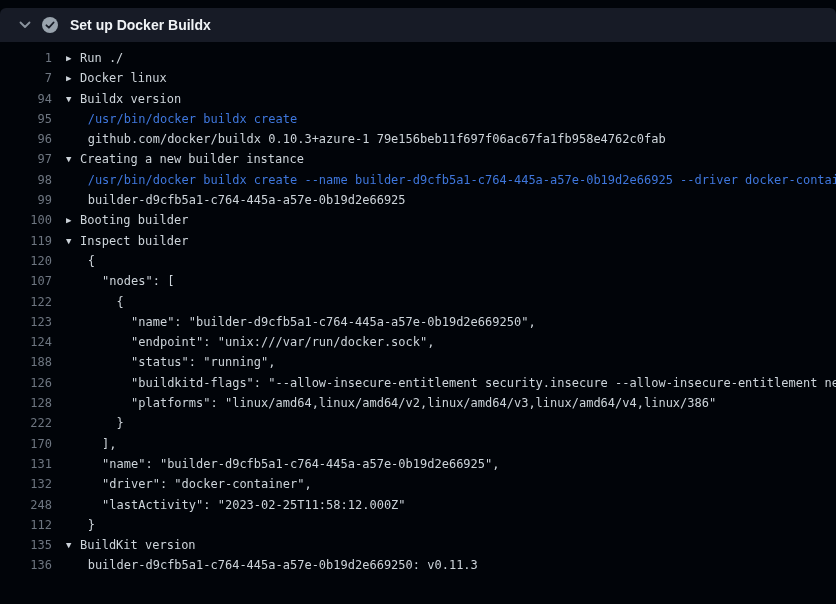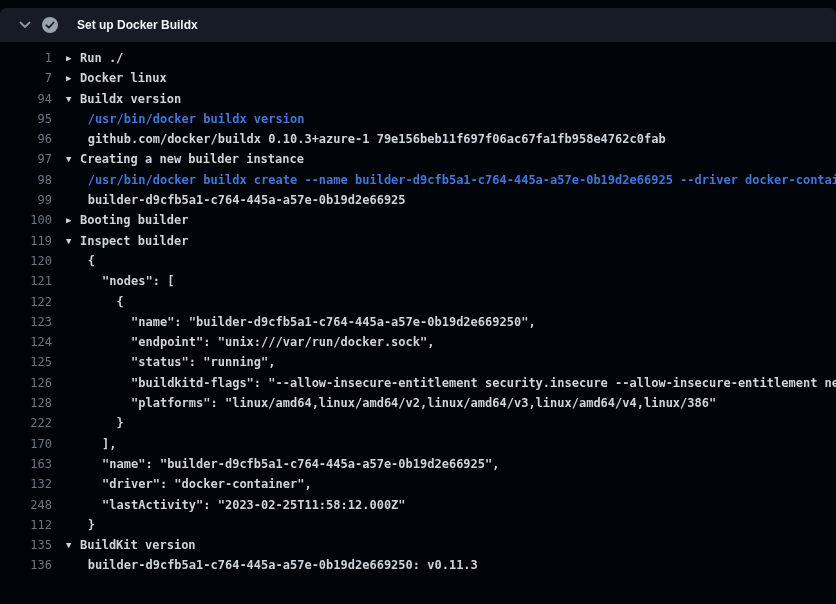--- a/index.html
+++ b/index.html
@@ -35,24 +35,24 @@
     color:var(--chevron);
     flex:none;
   }
   .check{
     width:16px;height:16px;
     margin-left:10px;
     display:flex;align-items:center;justify-content:center;
     flex:none;
   }
   .title{
-    margin-left:19px;
+    margin-left:12px;
     color:var(--title);
     font-family:"Liberation Sans","DejaVu Sans",sans-serif;
-    font-size:12px;
+    font-size:14px;
     font-weight:600;
     white-space:nowrap;
   }
   .log{
     padding-top:6px;
     width:836px;
   }
   .row{
     display:flex;
     height:20.3px;
@@ -64,21 +64,20 @@
     flex:none;
     width:52px;
     text-align:right;
     color:var(--line-number);
     cursor:pointer;
   }
   .content{
     flex:none;
     padding-left:14px;
     color:var(--log-text);
-    font-weight:bold;
   }
   .content.command{color:var(--command-blue);}
   .content.group{cursor:pointer;}
   .caret{
     display:inline-block;
     width:14px;
     font-size:9px;
     vertical-align:1px;
     color:var(--log-text);
   }
@@ -98,36 +97,36 @@
       <path d="M4.4 8.3 L6.9 10.7 L11.6 5.5" fill="none" stroke="#171b26" stroke-width="1.8" stroke-linecap="round" stroke-linejoin="round"></path>
     </svg>
   </span>
   <span class="title">Set up Docker Buildx</span>
 </div>
 
 <div class="log" id="log">
     <div class="row"><span class="num">1</span><span class="content group"><span class="caret">▶</span><span>Run ./</span></span></div>
     <div class="row"><span class="num">7</span><span class="content group"><span class="caret">▶</span><span>Docker linux</span></span></div>
     <div class="row"><span class="num">94</span><span class="content group"><span class="caret">▼</span><span>Buildx version</span></span></div>
-    <div class="row"><span class="num">95</span><span class="content command">   /usr/bin/docker buildx version</span></div>
+    <div class="row"><span class="num">95</span><span class="content command">   /usr/bin/docker buildx create</span></div>
     <div class="row"><span class="num">96</span><span class="content output">   github.com/docker/buildx 0.10.3+azure-1 79e156beb11f697f06ac67fa1fb958e4762c0fab</span></div>
     <div class="row"><span class="num">97</span><span class="content group"><span class="caret">▼</span><span>Creating a new builder instance</span></span></div>
     <div class="row"><span class="num">98</span><span class="content command">   /usr/bin/docker buildx create --name builder-d9cfb5a1-c764-445a-a57e-0b19d2e66925 --driver docker-container</span></div>
     <div class="row"><span class="num">99</span><span class="content output">   builder-d9cfb5a1-c764-445a-a57e-0b19d2e66925</span></div>
     <div class="row"><span class="num">100</span><span class="content group"><span class="caret">▶</span><span>Booting builder</span></span></div>
     <div class="row"><span class="num">119</span><span class="content group"><span class="caret">▼</span><span>Inspect builder</span></span></div>
     <div class="row"><span class="num">120</span><span class="content output">   {</span></div>
-    <div class="row"><span class="num">121</span><span class="content output">     "nodes": [</span></div>
+    <div class="row"><span class="num">107</span><span class="content output">     "nodes": [</span></div>
     <div class="row"><span class="num">122</span><span class="content output">       {</span></div>
     <div class="row"><span class="num">123</span><span class="content output">         "name": "builder-d9cfb5a1-c764-445a-a57e-0b19d2e669250",</span></div>
     <div class="row"><span class="num">124</span><span class="content output">         "endpoint": "unix:///var/run/docker.sock",</span></div>
-    <div class="row"><span class="num">125</span><span class="content output">         "status": "running",</span></div>
+    <div class="row"><span class="num">188</span><span class="content output">         "status": "running",</span></div>
     <div class="row"><span class="num">126</span><span class="content output">         "buildkitd-flags": "--allow-insecure-entitlement security.insecure --allow-insecure-entitlement networ</span></div>
     <div class="row"><span class="num">128</span><span class="content output">         "platforms": "linux/amd64,linux/amd64/v2,linux/amd64/v3,linux/amd64/v4,linux/386"</span></div>
     <div class="row"><span class="num">222</span><span class="content output">       }</span></div>
     <div class="row"><span class="num">170</span><span class="content output">     ],</span></div>
-    <div class="row"><span class="num">163</span><span class="content output">     "name": "builder-d9cfb5a1-c764-445a-a57e-0b19d2e66925",</span></div>
+    <div class="row"><span class="num">131</span><span class="content output">     "name": "builder-d9cfb5a1-c764-445a-a57e-0b19d2e66925",</span></div>
     <div class="row"><span class="num">132</span><span class="content output">     "driver": "docker-container",</span></div>
     <div class="row"><span class="num">248</span><span class="content output">     "lastActivity": "2023-02-25T11:58:12.000Z"</span></div>
     <div class="row"><span class="num">112</span><span class="content output">   }</span></div>
     <div class="row"><span class="num">135</span><span class="content group"><span class="caret">▼</span><span>BuildKit version</span></span></div>
     <div class="row"><span class="num">136</span><span class="content output">   builder-d9cfb5a1-c764-445a-a57e-0b19d2e669250: v0.11.3</span></div>
   </div>
 
 </body></html>

